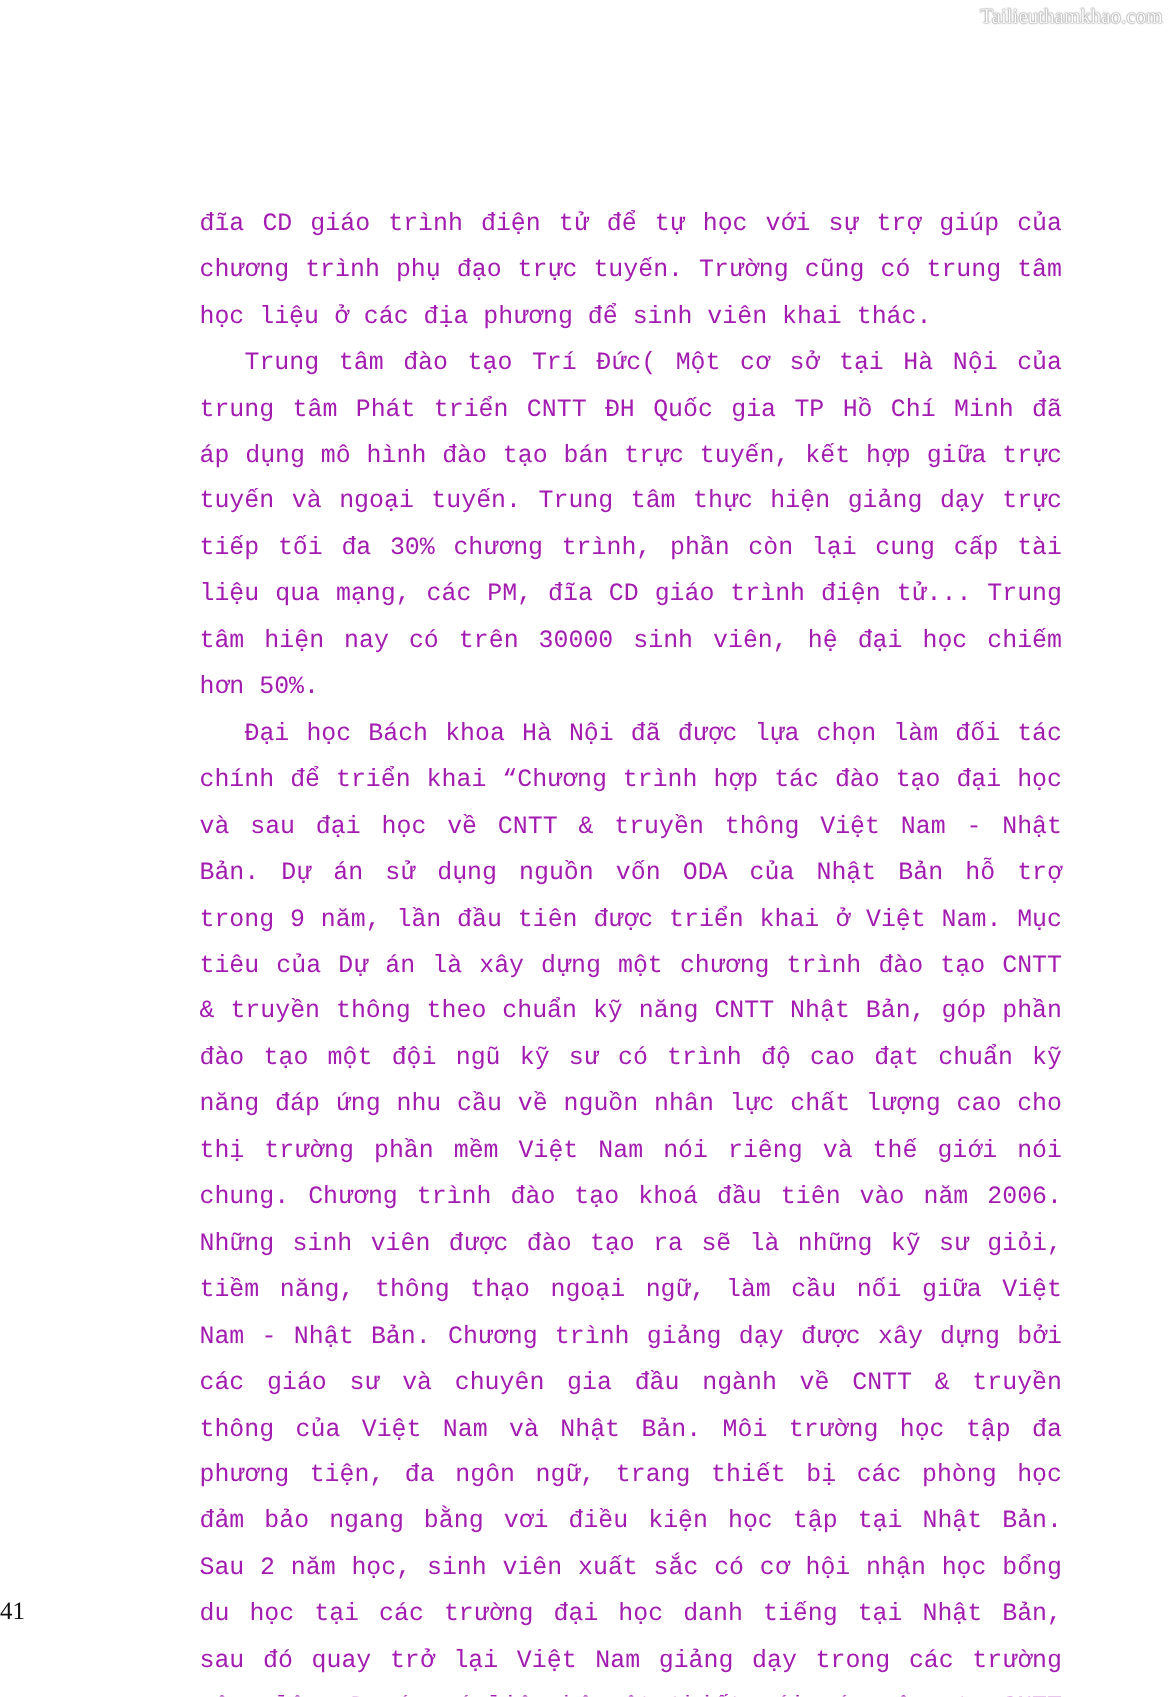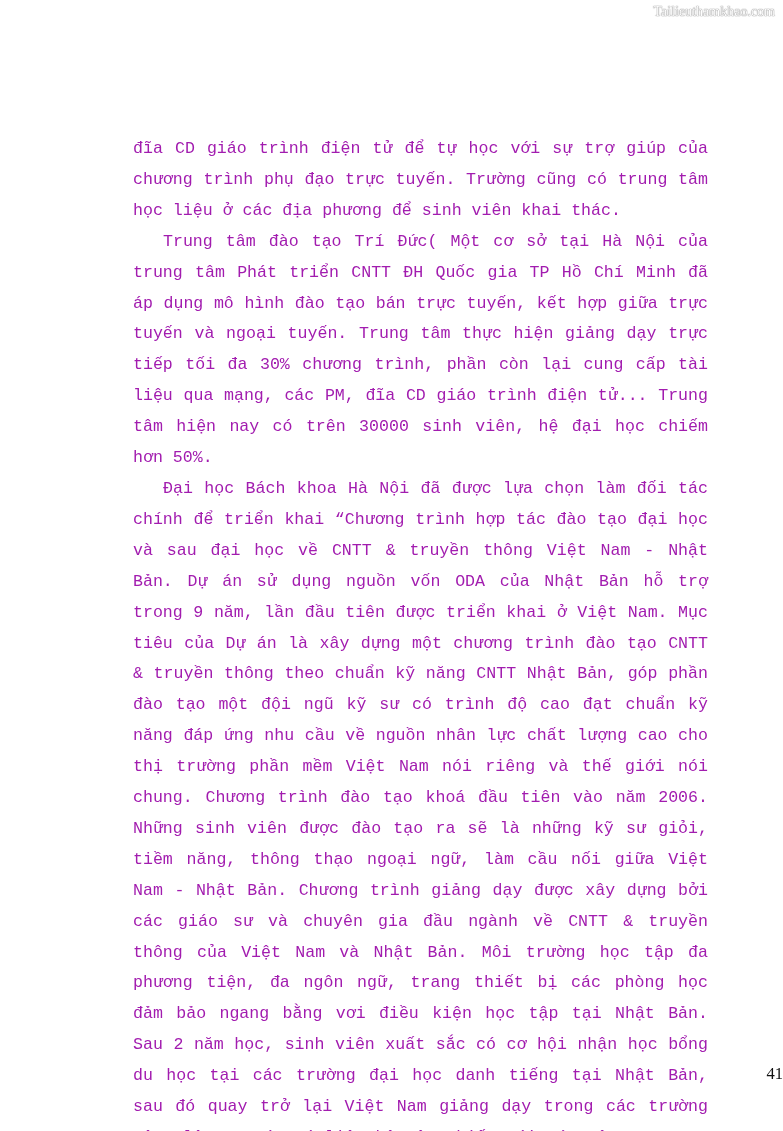--- a/index.html
+++ b/index.html
@@ -12,21 +12,21 @@
       letter-spacing: 0px;
     }
     .page {
       position: absolute; left: 133px; top: 134px; width: 575px;
       font-family: Liberation Mono, monospace; font-size: 16.6px;
       line-height: 30.9px; color: #a21caf; text-align: justify;
     }
     .page p { margin: 0; }
     .page p.indent { text-indent: 30px; }
     .page-number {
-      position: absolute; left: 0; width: 783px; top: 1064px; text-align: right;
+      position: absolute; left: 0; width: 783px; top: 1064px; text-align: left;
       font-family: "Liberation Serif", serif; font-size: 16.6px; color: #111111;
     }
   </style>
 </head>
 <body>
 
 <div class="watermark">Tailieuthamkhao.com</div>
 
 <div class="page">
   <p>đĩa CD giáo trình điện tử để tự học với sự trợ giúp của chương trình phụ đạo trực tuyến. Trường cũng có trung tâm học liệu ở các địa phương để sinh viên khai thác.</p>

